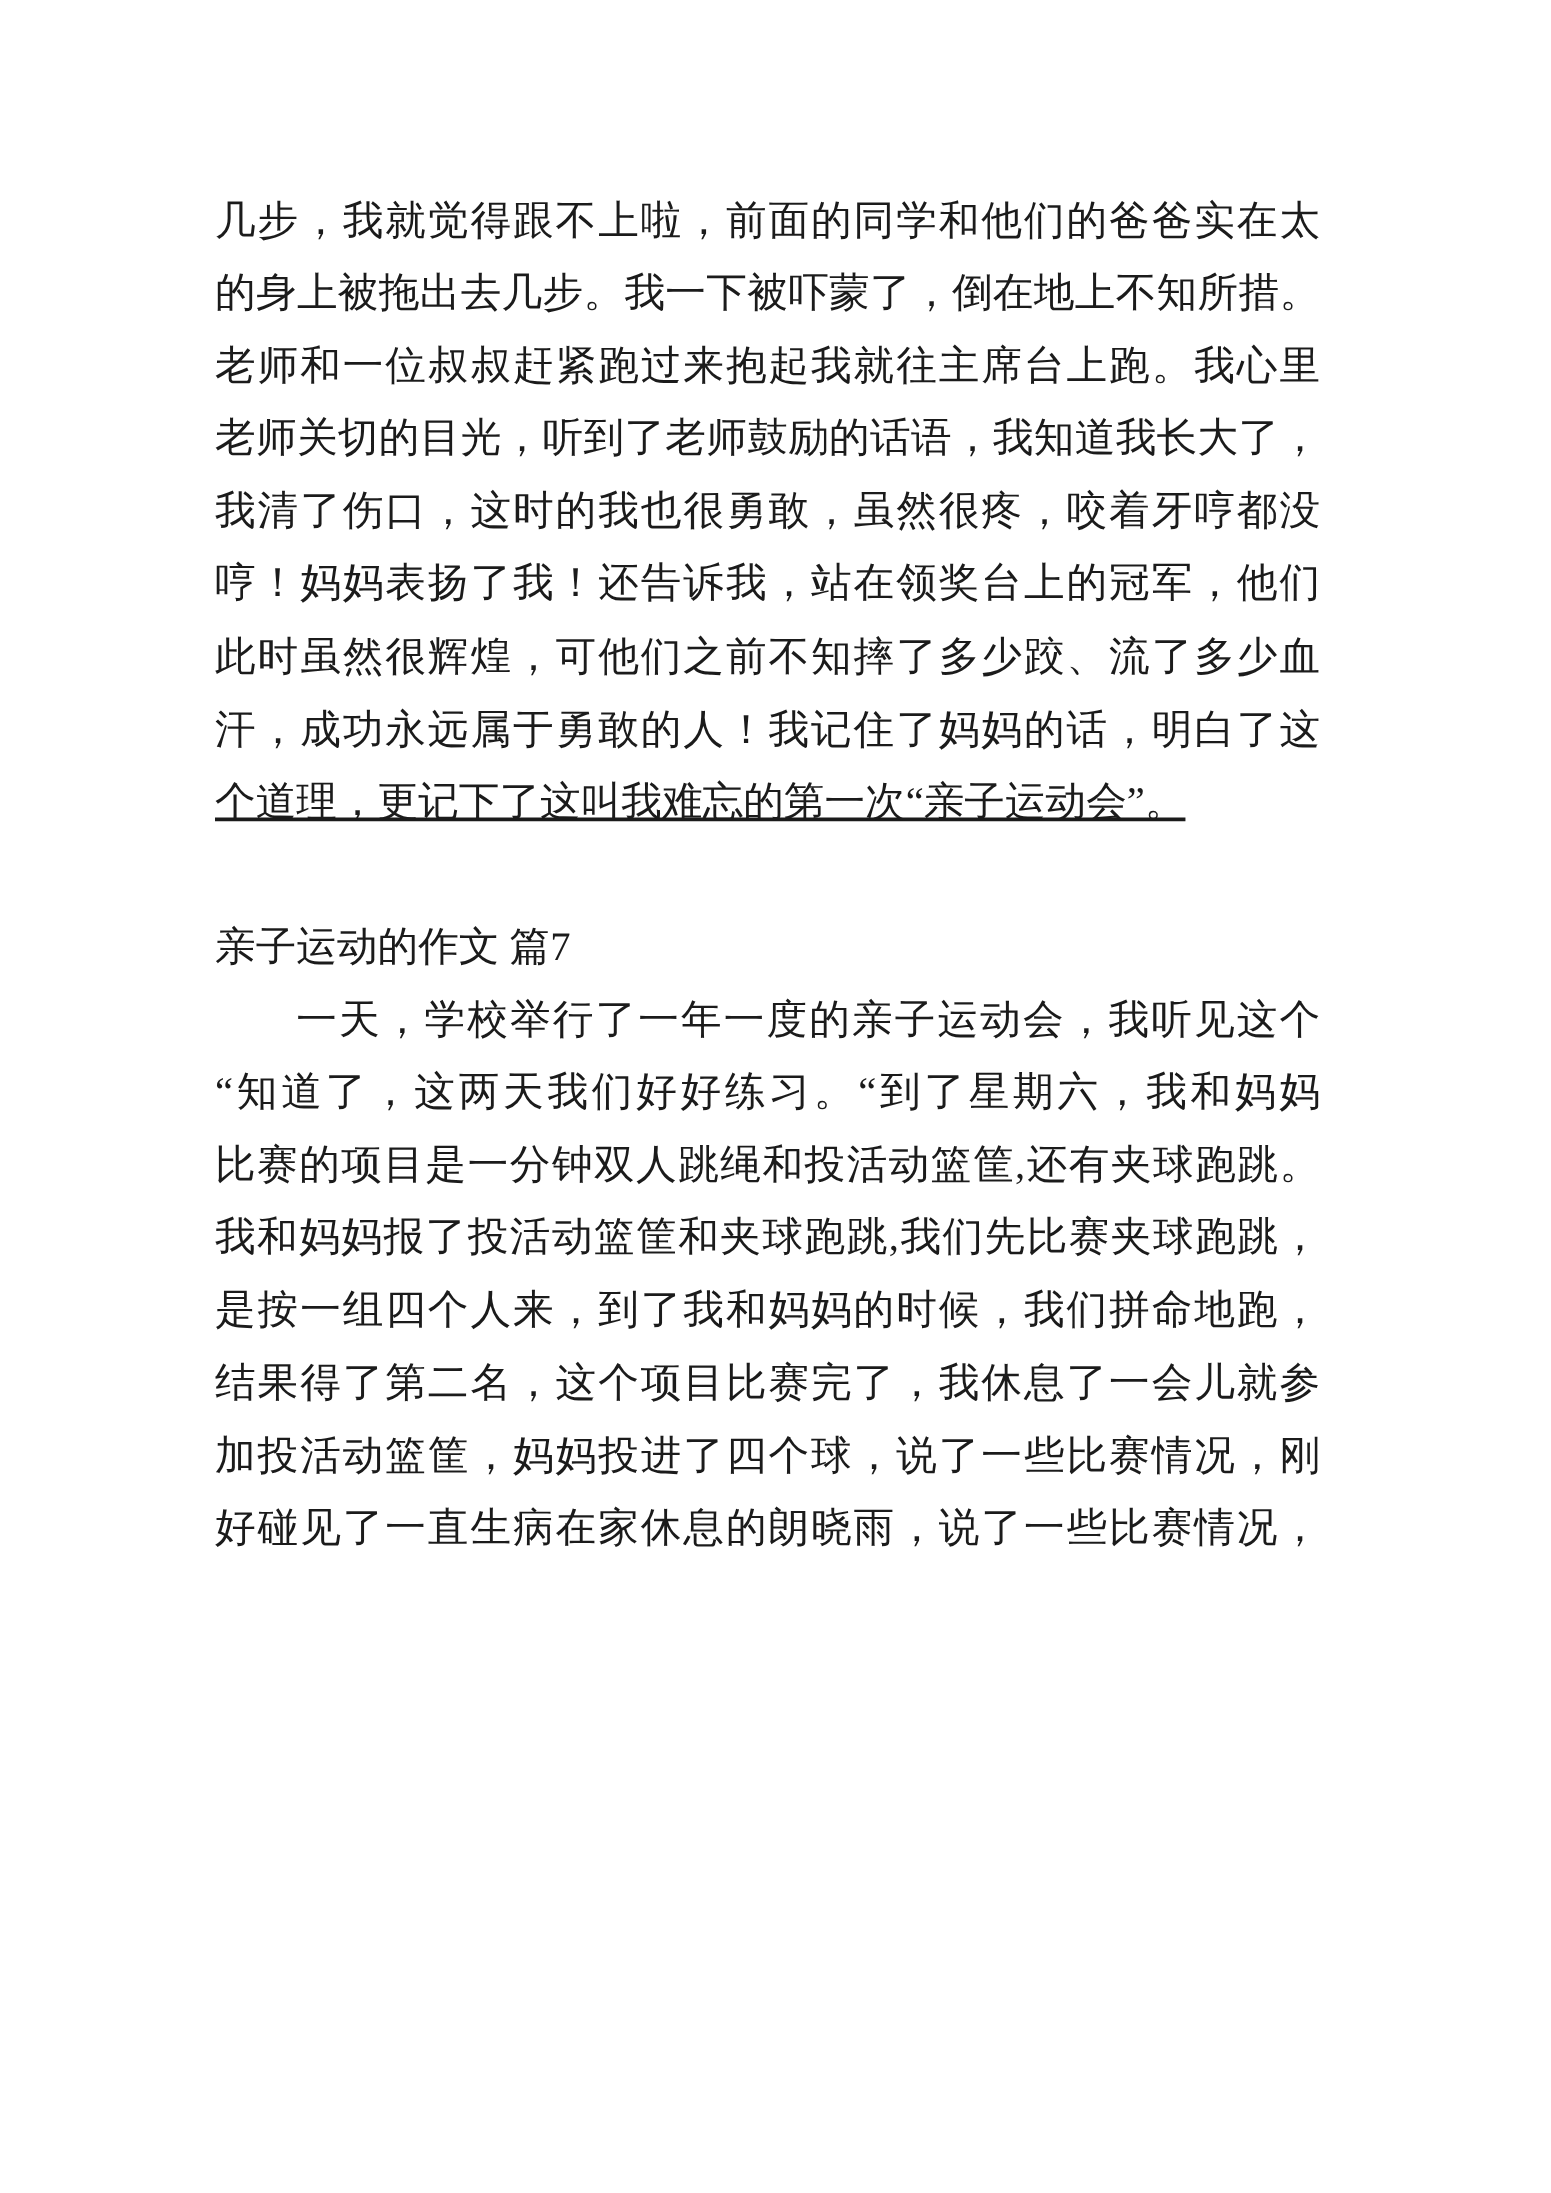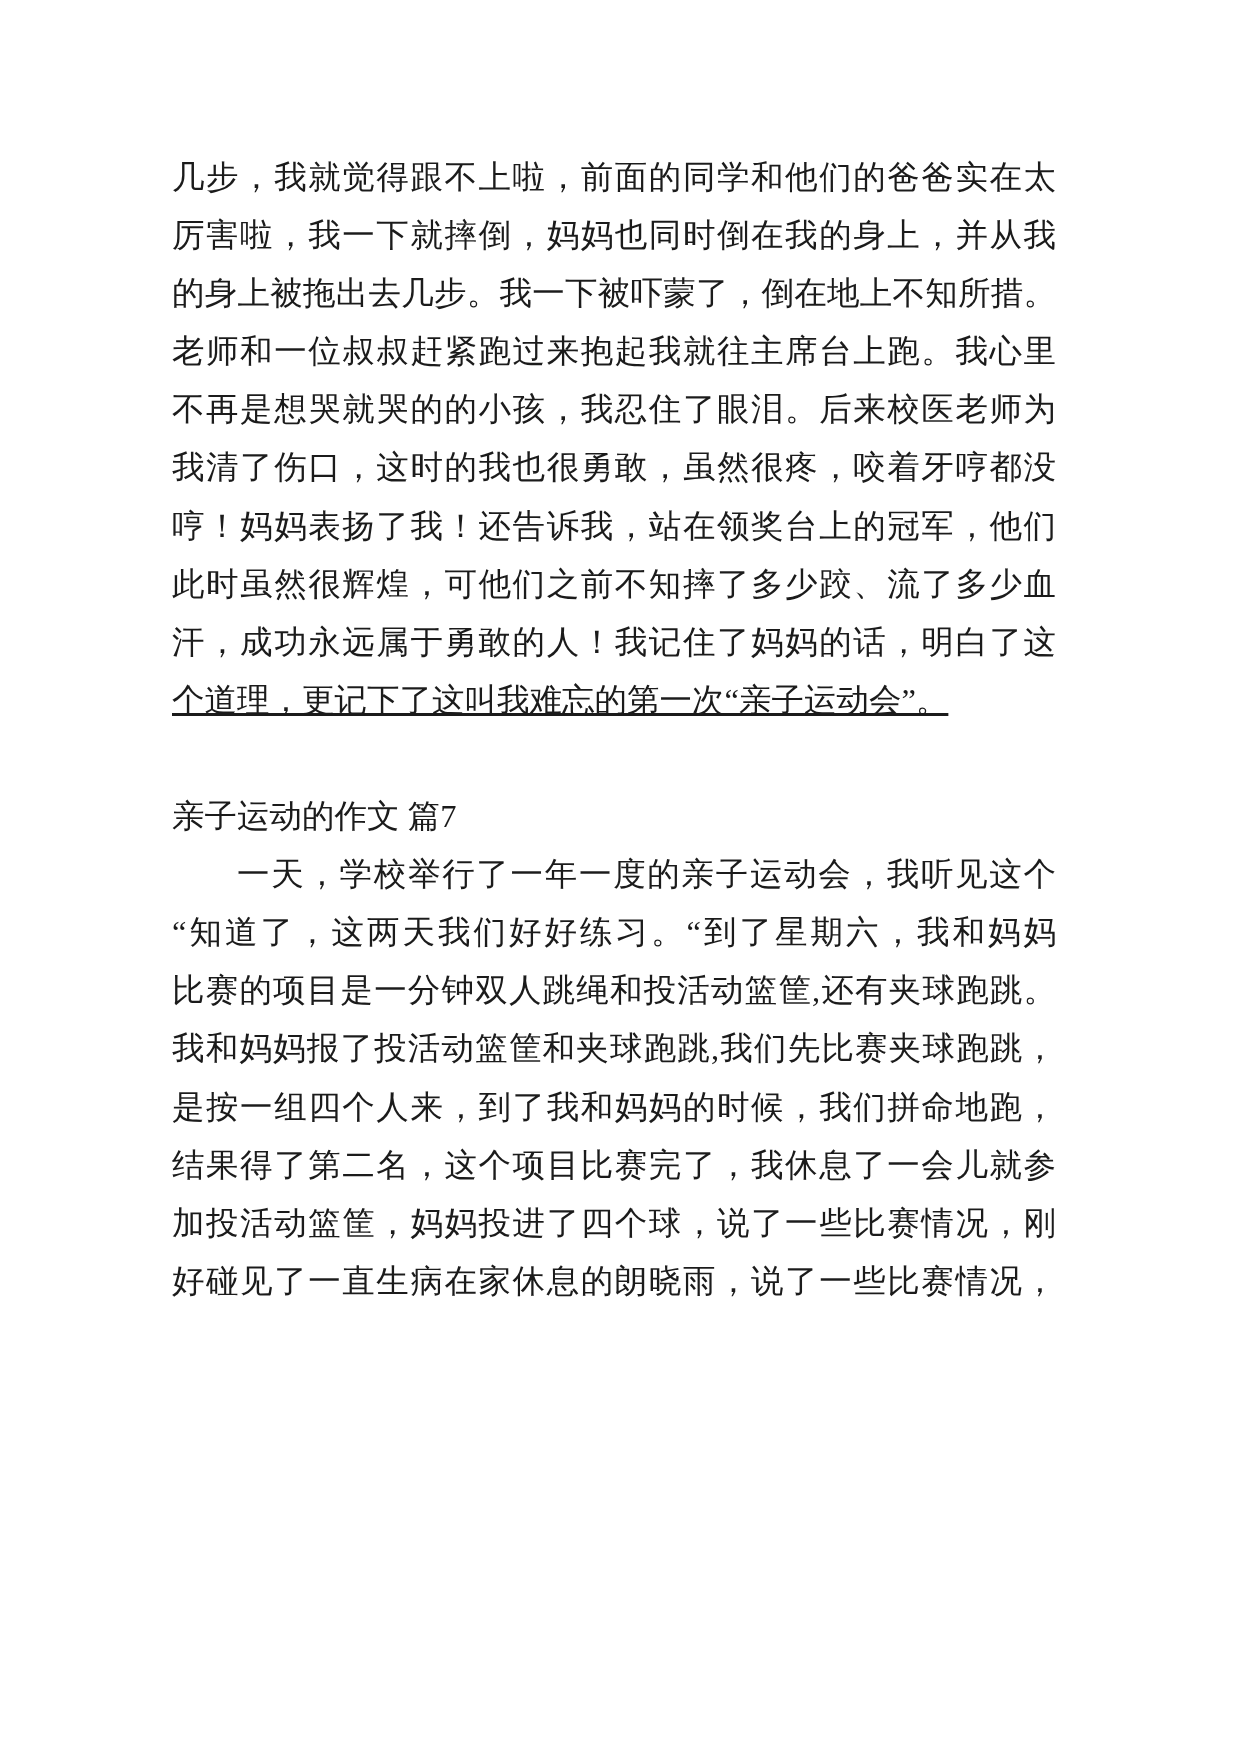--- a/index.html
+++ b/index.html
@@ -52,24 +52,23 @@
     white-space: nowrap;
   }
 </style>
 </head>
 <body>
 
 <div class="page">
   <div class="content">
 
     <div class="text-line">几步，我就觉得跟不上啦，前面的同学和他们的爸爸实在太</div>
-    <div class="text-line">厉害啦，我一下就摔倒，妈妈也同时倒在我的身上，并从我</div>
     <div class="text-line">的身上被拖出去几步。我一下被吓蒙了，倒在地上不知所措。</div>
     <div class="text-line">老师和一位叔叔赶紧跑过来抱起我就往主席台上跑。我心里</div>
-    <div class="text-line">不再是想哭就哭的的小孩，我忍住了眼泪。后来校医老师为</div>
+    <div class="text-line">老师关切的目光，听到了老师鼓励的话语，我知道我长大了，</div>
     <div class="text-line">我清了伤口，这时的我也很勇敢，虽然很疼，咬着牙哼都没</div>
     <div class="text-line">哼！妈妈表扬了我！还告诉我，站在领奖台上的冠军，他们</div>
     <div class="text-line">此时虽然很辉煌，可他们之前不知摔了多少跤、流了多少血</div>
     <div class="text-line">汗，成功永远属于勇敢的人！我记住了妈妈的话，明白了这</div>
     <div class="text-line para-end">个道理，更记下了这叫我难忘的第一次“亲子运动会”。</div>
 
     <div class="section-heading">亲子运动的作文 篇7</div>
 
     <div class="text-line first-indent">一天，学校举行了一年一度的亲子运动会，我听见这个</div>
     <div class="text-line">“知道了，这两天我们好好练习。“到了星期六，我和妈妈</div>

